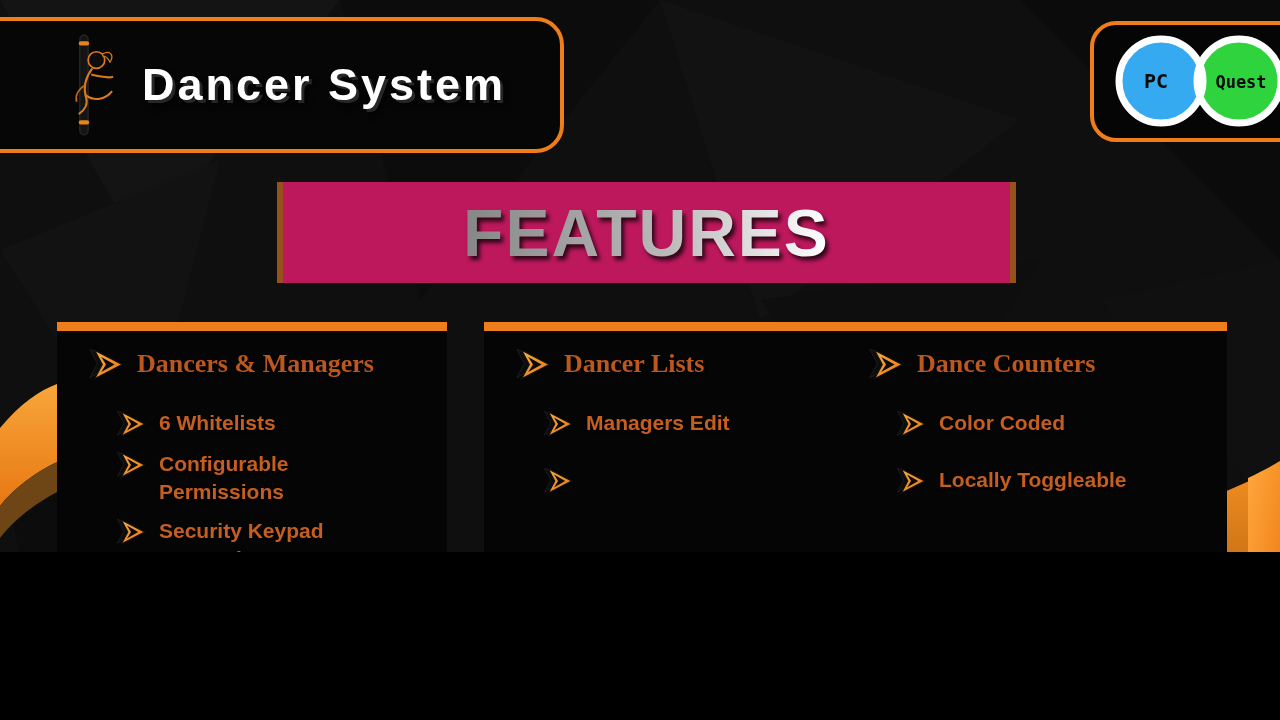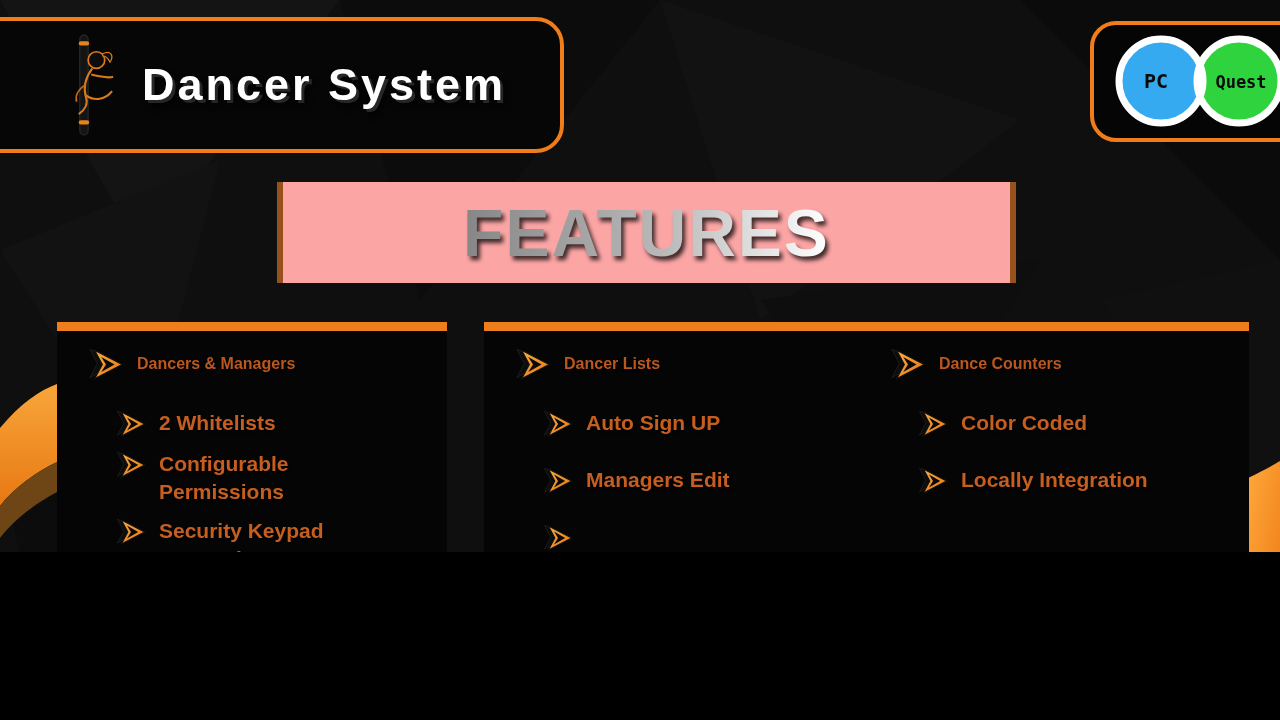--- a/index.html
+++ b/index.html
@@ -19,34 +19,34 @@
     text-shadow:3px 3px 0 rgba(70,70,70,.55), 5px 6px 6px rgba(0,0,0,.9);
     white-space:nowrap;}
 
   
   .platform-badge{position:absolute;left:1090px;top:21px;width:240px;height:113px;
     background:#050505;border:4px solid #f07c1a;border-radius:26px;}
   .platform-badge svg{position:absolute;left:4px;top:4px;}
 
   
   .features-band{position:absolute;left:277px;top:182px;width:727px;height:101px;
-    background:#fca5a5;border-left:6px solid #96511d;border-right:6px solid #96511d;
+    background:#be185d;border-left:6px solid #96511d;border-right:6px solid #96511d;
     display:flex;align-items:center;justify-content:center;}
   .features-title{font-size:66px;font-weight:bold;letter-spacing:2px;
     background:linear-gradient(90deg,#868686 0%,#b9b9b9 55%,#ffffff 100%);
     -webkit-background-clip:text;background-clip:text;color:transparent;
     filter:drop-shadow(3px 4px 2px rgba(0,0,0,.75));}
 
   
   .card{position:absolute;top:322px;width:390px;height:325px;background:#050505;
     border-top:9px solid #ee7d1b;border-bottom:9px solid #ee7d1b;box-sizing:border-box;}
-  .card-1{left:57px;} .card-2{left:484px;} .card-3{left:859px;}
+  .card-1{left:57px;} .card-2{left:484px;} .card-3{left:837px;}
   .card-header{display:flex;align-items:center;gap:12px;margin:16px 0 0 30px;}
-  .card-title{color:#bc571e;font-size:16px;font-weight:bold;
-    text-shadow:1px 2px 2px rgba(0,0,0,.7);white-space:nowrap;}
+  .card-title{color:#bc571e;font-size:26px;font-weight:bold;
+    text-shadow:1px 2px 2px rgba(0,0,0,.7);white-space:nowrap;font-family:Liberation Serif, serif;}
   .card-items{margin:28px 0 0 58px;}
   .item{display:flex;align-items:flex-start;gap:12px;}
   .card-1 .item{margin-bottom:12px;}
   .card-2 .item,.card-3 .item{margin-bottom:28px;}
   .item-text{color:#c55e1f;font-size:21px;font-weight:bold;line-height:1.32;
     max-width:222px;text-shadow:1px 2px 2px rgba(0,0,0,.7);}
   .arrow{flex:0 0 auto;margin-top:1px;}
 </style>
 </head>
 <body>
@@ -153,21 +153,21 @@
       <svg class="arrow" width="38" height="33">
           <use href="#arrow"></use>
         </svg>
       <div class="card-title">Dancers &amp; Managers</div>
     </div>
     <div class="card-items">
       <div class="item">
         <svg class="arrow" width="32" height="28">
             <use href="#arrow"></use>
           </svg>
-        <div class="item-text">2 Whitelists</div>
+        <div class="item-text">6 Whitelists</div>
       </div>
       <div class="item">
         <svg class="arrow" width="32" height="28">
             <use href="#arrow"></use>
           </svg>
         <div class="item-text">Configurable Permissions</div>
       </div>
       <div class="item">
         <svg class="arrow" width="32" height="28">
             <use href="#arrow"></use>
@@ -182,26 +182,20 @@
       <svg class="arrow" width="38" height="33">
           <use href="#arrow"></use>
         </svg>
       <div class="card-title">Dancer Lists</div>
     </div>
     <div class="card-items">
       <div class="item">
         <svg class="arrow" width="32" height="28">
             <use href="#arrow"></use>
           </svg>
-        <div class="item-text">Auto Sign UP</div>
-      </div>
-      <div class="item">
-        <svg class="arrow" width="32" height="28">
-            <use href="#arrow"></use>
-          </svg>
         <div class="item-text">Managers Edit</div>
       </div>
       <div class="item">
         <svg class="arrow" width="32" height="28">
             <use href="#arrow"></use>
           </svg>
       </div>
     </div>
   </div>
 
@@ -216,18 +210,18 @@
       <div class="item">
         <svg class="arrow" width="32" height="28">
             <use href="#arrow"></use>
           </svg>
         <div class="item-text">Color Coded</div>
       </div>
       <div class="item">
         <svg class="arrow" width="32" height="28">
             <use href="#arrow"></use>
           </svg>
-        <div class="item-text">Locally Integration</div>
+        <div class="item-text">Locally Toggleable</div>
       </div>
     </div>
   </div>
 
 </div>
 
 </body></html>

